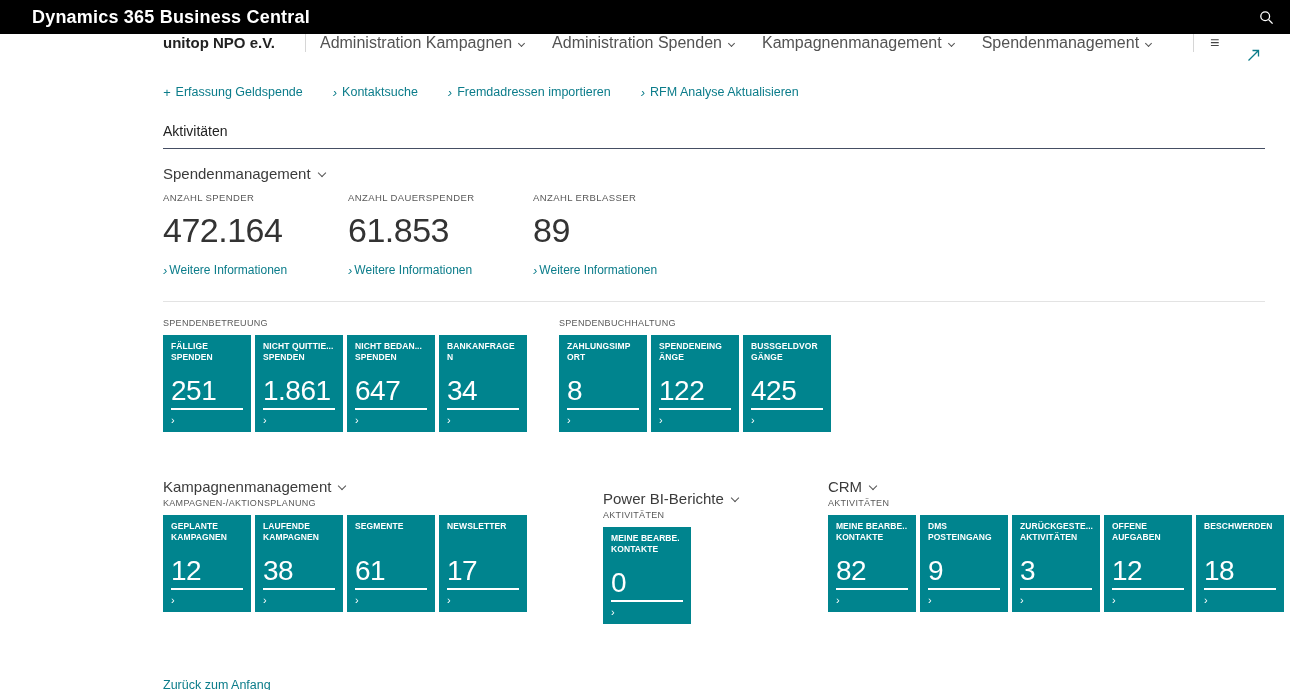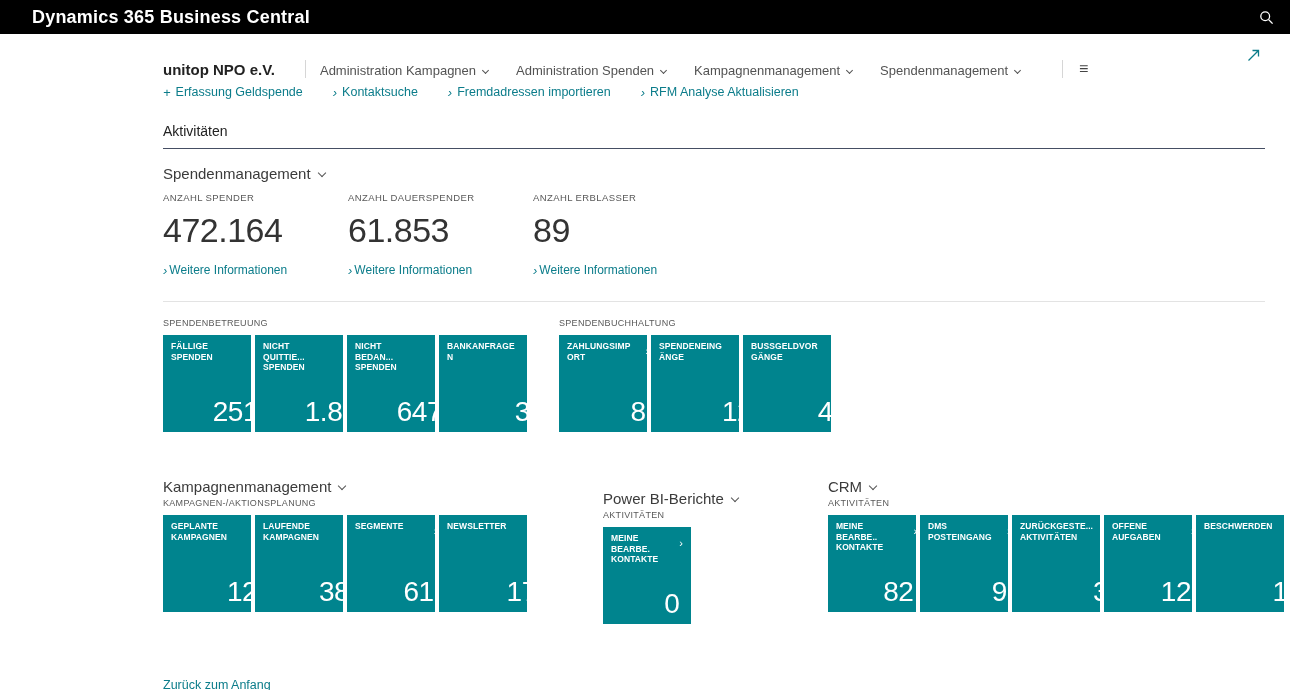--- a/index.html
+++ b/index.html
@@ -14,24 +14,24 @@
     color:var(--text);
   }
 
   
   .topbar{height:34px;background:var(--topbar);color:#fff;display:flex;align-items:center;
     justify-content:space-between;padding:0 16px 0 32px;}
   .topbar-title{font-size:18px;font-weight:bold;letter-spacing:.2px;}
   .search-btn{display:flex;align-items:center;cursor:pointer;}
 
   
-  .header{height:44px;display:flex;align-items:flex-end;padding-left:163px;position:relative;}
+  .header{height:44px;display:flex;align-items:flex-start;padding-left:163px;position:relative;}
   .company{font-size:15px;font-weight:bold;color:#222;margin-right:16px;cursor:pointer;white-space:nowrap;}
   .vsep{width:1px;height:18px;background:#d6d6d6;margin:0 14px;flex:0 0 auto;}
-  .menu{font-size:13px;color:#535353;margin-right:28px;cursor:pointer;white-space:nowrap;}
+  .menu{font-size:16px;color:#535353;margin-right:28px;cursor:pointer;white-space:nowrap;}
   .chev{display:inline-block;width:5px;height:5px;border-right:1.1px solid currentColor;
     border-bottom:1.1px solid currentColor;transform:rotate(45deg);margin-left:7px;margin-bottom:2px;}
   .hamburger{font-size:16px;color:#444;cursor:pointer;margin-left:2px;}
   .expand{position:absolute;right:30px;top:14px;color:var(--link);cursor:pointer;}
 
   .content{margin-left:163px;margin-right:25px;}
 
   
   .actions-caption{margin-top:6px;font-size:9px;color:var(--muted);letter-spacing:.5px;}
   .actions-row{margin-top:7px;display:flex;gap:30px;align-items:center;}
@@ -55,21 +55,21 @@
   .kpi-link .ico{font-size:13px;line-height:1;}
 
   .hrule{border-top:1px solid #e3e3e3;margin-top:24px;}
 
   
   .cue-row{display:flex;margin-top:16px;}
   .cue-caption{font-size:9px;color:#595959;letter-spacing:.3px;}
   .tiles{display:flex;margin-top:7px;}
   .cue-group.g2{margin-left:28px;}
   .tile{width:88px;height:97px;background:var(--tile);color:#fff;margin-right:4px;
-    padding:6px 8px 6px 8px;display:flex;flex-direction:row;cursor:pointer;}
+    padding:6px 8px 6px 8px;display:flex;flex-direction:column;cursor:pointer;}
   .tile-label{font-size:8.5px;font-weight:bold;line-height:1.25;white-space:pre-line;letter-spacing:.1px;}
   .tile-value{margin-top:auto;font-size:28px;font-weight:200;line-height:1.05;letter-spacing:-.5px;}
   .tile-rule{border-bottom:2px solid #fff;margin-top:3px;}
   .tile-chevron{font-size:11px;line-height:1;margin-top:5px;}
 
   
   .row2{display:flex;margin-top:46px;align-items:flex-start;}
   .r2-section .cue-caption{margin-top:3px;}
   .r2-powerbi{margin-left:72px;margin-top:12px;}
   .r2-crm{margin-left:90px;}

